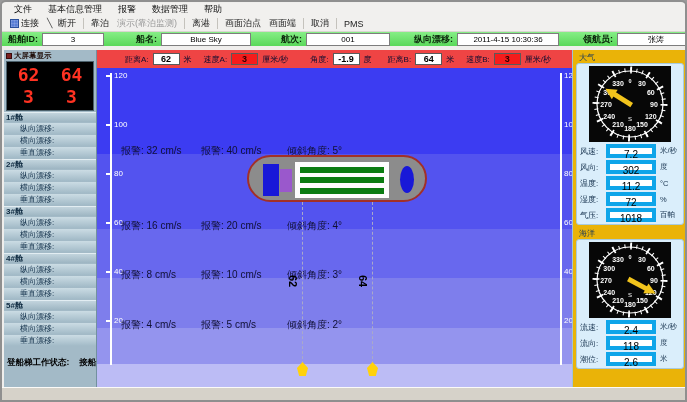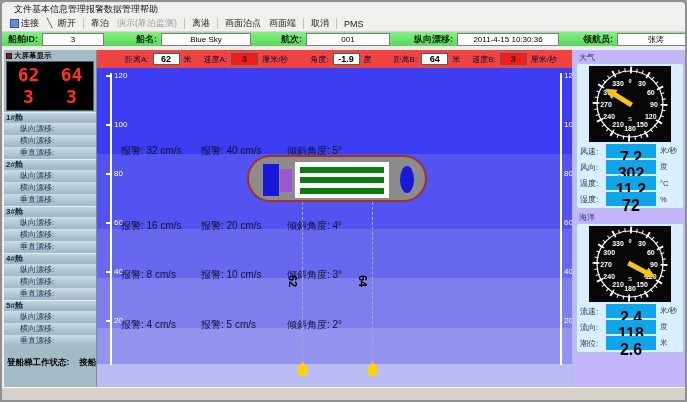--- a/index.html
+++ b/index.html
@@ -1,21 +1,21 @@
 <!DOCTYPE html>
 <html><head>
 <meta charset="utf-8">
 <style>
   html,body{margin:0;padding:0;background:#9a9a9a;}
   *{box-sizing:border-box;}
   .window{position:relative;width:687px;height:402px;font-family:"Liberation Sans","DejaVu Sans",sans-serif;
     background:#efeeec;border:2px solid #8f8f8f;border-radius:6px 6px 0 0;overflow:hidden;}
   
   .menubar{position:absolute;left:0;top:1px;width:100%;height:13px;display:flex;align-items:center;
-    padding-left:12px;font-size:9px;color:#111;background:#f1f0ee;}
+    gap:16px;padding-left:12px;font-size:9px;color:#111;background:#f1f0ee;}
   .menubar span{cursor:default;}
   .toolbar{position:absolute;left:0;top:14px;width:100%;height:16px;display:flex;align-items:center;
     font-size:9px;color:#222;background:#f1f0ee;border-bottom:1px solid #d9d6d0;padding-left:4px;}
   .tbtn{padding:1px 4px;display:flex;align-items:center;gap:2px;white-space:nowrap;}
   .tbtn.disabled{color:#9a9a9a;}
   .tsep{width:1px;height:11px;background:#c4c2bc;margin:0 3px;}
   .ico-conn{display:inline-block;width:9px;height:9px;background:#5a7fd6;border:1px solid #2a4f9a;
     background-image:linear-gradient(#fff2 1px,transparent 1px),linear-gradient(90deg,#fff2 1px,transparent 1px);background-size:3px 3px;}
   .ico-disc{display:inline-block;width:9px;height:9px;color:#444;font-size:9px;line-height:9px;font-weight:bold;}
   
@@ -67,29 +67,29 @@
   .rot{position:absolute;font-size:11px;font-weight:bold;color:#000;transform:rotate(90deg);}
   .ship{position:absolute;left:150px;top:87px;width:180px;height:47px;background:#8c8c8c;
     border:2px solid #a23028;border-radius:24px;}
   .ship .bow{position:absolute;left:14px;top:7px;width:16px;height:32px;background:#1818d8;}
   .ship .cab{position:absolute;left:31px;top:12px;width:12px;height:23px;background:#9a58cc;}
   .ship .deck{position:absolute;left:46px;top:5px;width:94px;height:36px;background:#fdfdfd;
     display:flex;flex-direction:column;justify-content:space-evenly;padding:0 5px;}
   .ship .stripe{height:6px;background:#0b7c12;}
   .ship .stern{position:absolute;right:11px;top:9px;width:14px;height:27px;background:#1818d8;border-radius:50%;}
   
-  .rightpanel{position:absolute;left:570px;top:48px;width:115px;height:337px;background:#c4b5fd;
+  .rightpanel{position:absolute;left:570px;top:48px;width:115px;height:337px;background:#eab308;
     border-left:1px solid #9fc3d8;font-size:8px;color:#14304c;padding:1px 2px;}
   .sec-label{font-size:8px;padding:1px 0 0 4px;color:#1a3a5c;}
   .grp{border:1px solid #a8cbdf;border-radius:3px;background:#daeefb;padding:1px 1px 2px;margin:0 1px 2px;}
   .dial{display:block;margin:1px auto 2px;}
   .prow{display:flex;align-items:center;margin:2px 2px 0;}
   .prow .lbl{width:26px;}
-  .pbox{width:50px;height:14px;line-height:13px;background:#fff;border:7px solid #0ea5e9;
-    text-align:center;font-size:16px;font-weight:bold;color:#000;}
+  .pbox{width:50px;height:14px;line-height:13px;background:#fff;border:4px solid #0ea5e9;
+    text-align:center;font-size:10px;font-weight:normal;color:#000;}
   .prow .unit{padding-left:4px;font-size:7.5px;}
   
   .statusbar{position:absolute;left:0;top:385px;width:100%;height:16px;background:#d6d2c9;border-top:1px solid #fbfaf7;}
   svg text{font-family:"Liberation Sans","DejaVu Sans",sans-serif;}
 </style>
 </head>
 <body>
 
 <div class="window">
 
@@ -202,21 +202,21 @@
   <div class="measurebar">
     <span class="lbl" style="margin-left:0">距离A:</span>
     <span class="mbox">62</span>
     <span>米</span>
     <span class="lbl">速度A:</span>
     <span class="mbox red">3</span>
     <span>厘米/秒</span>
     <span class="lbl" style="margin-left:22px">角度:</span>
     <span class="mbox">-1.9</span>
     <span>度</span>
-    <span class="lbl" style="margin-left:22px">距离B:</span>
+    <span class="lbl" style="margin-left:16px">距离B:</span>
     <span class="mbox">64</span>
     <span>米</span>
     <span class="lbl">速度B:</span>
     <span class="mbox red">3</span>
     <span>厘米/秒</span>
   </div>
 
   <div class="chart">
     <div class="band b1"></div>
     <div class="band b2"></div>
@@ -307,20 +307,25 @@
       <div class="prow">
         <span class="lbl">温度:</span>
         <span class="pbox">11.2</span>
         <span class="unit">°C</span>
         </div>
       <div class="prow">
         <span class="lbl">湿度:</span>
         <span class="pbox">72</span>
         <span class="unit">%</span>
         </div>
+      <div class="prow">
+        <span class="lbl">气压:</span>
+        <span class="pbox">1018</span>
+        <span class="unit">百帕</span>
+        </div>
     </div>
 
     <div class="sec-label">海洋</div>
     <div class="grp">
       <svg class="dial" width="82" height="76" viewBox="0 0 82 76">
         <rect x="0" y="0" width="82" height="76" fill="#070707"></rect>
         <circle cx="41" cy="38" r="33" fill="none" stroke="#fff" stroke-width="1.2"></circle>
         <circle cx="41" cy="38" r="34" fill="none" stroke="#fff" stroke-width="4" stroke-dasharray="1 4.94"></circle>
         <circle cx="41" cy="38" r="34" fill="none" stroke="#fff" stroke-width="7" stroke-dasharray="1.8 16.0"></circle>
         <text x="41" y="16.5" font-size="5.5" fill="#fff" font-weight="bold" text-anchor="middle">0</text>

